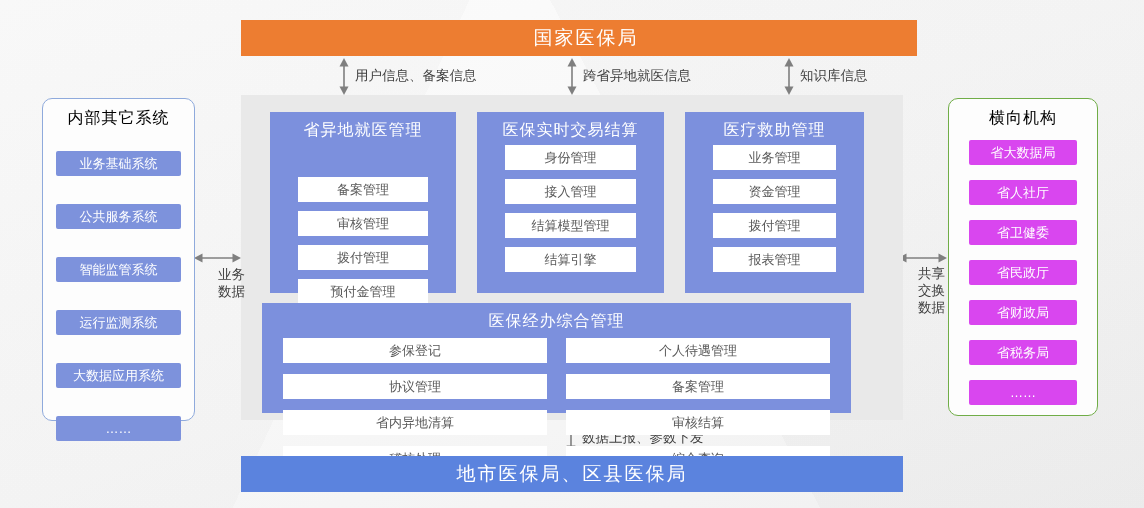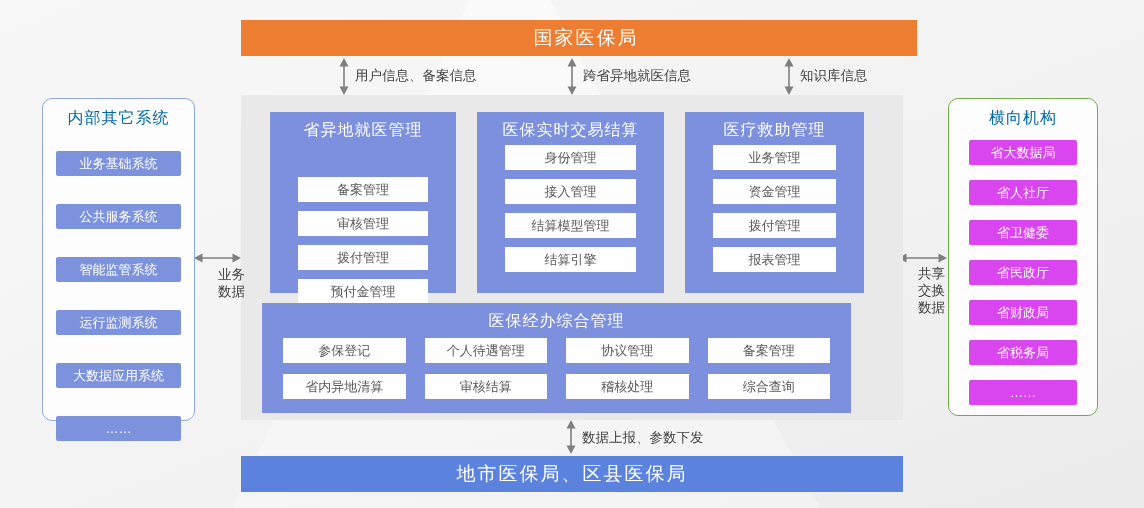--- a/index.html
+++ b/index.html
@@ -19,26 +19,26 @@
   .gray-area{left:241px;top:95px;width:662px;height:325px;background:#E9E9E9;z-index:1;}
   .panel{position:absolute;background:#7C90DD;display:flex;flex-direction:column;}
   .panel-title{height:33px;line-height:35px;text-align:center;color:#fff;font-size:16px;letter-spacing:1px;}
   .panel-items{display:flex;flex-direction:column;gap:9px;padding:0 28px;}
   .white-item{background:#fff;height:25px;line-height:25px;text-align:center;
     color:#595959;font-size:13px;white-space:nowrap;}
   .p1{left:29px;top:17px;width:186px;height:181px;gap:32px;}
   .p2{left:236px;top:17px;width:187px;height:181px;}
   .p3{left:444px;top:17px;width:179px;height:181px;}
   .p4{left:21px;top:208px;width:589px;height:110px;}
-  .p4 .grid{display:grid;grid-template-columns:repeat(4,1fr);gap:11px 19px;padding:2px 21px 0 21px;}
+  .p4 .grid{display:grid;grid-template-columns:repeat(2,1fr);gap:11px 19px;padding:2px 21px 0 21px;}
   
   .side-box{background:#fdfdfd;border-radius:10px;z-index:2;display:flex;flex-direction:column;align-items:center;}
   .left-box{left:42px;top:98px;width:151px;height:321px;border:1px solid #8FAADC;}
   .right-box{left:948px;top:98px;width:148px;height:316px;border:1px solid #70AD47;}
-  .box-title{margin-top:9px;font-size:16px;color:#0369a1;letter-spacing:1px;text-align:center;}
+  .box-title{margin-top:9px;font-size:16px;color:#000000;letter-spacing:1px;text-align:center;}
   .pill-col{display:flex;flex-direction:column;align-items:center;}
   .left-box .pill-col{margin-top:22px;gap:28px;}
   .right-box .pill-col{margin-top:11px;gap:15px;}
   .pill{height:25px;line-height:25px;text-align:center;color:#fff;font-size:13px;border-radius:2px;white-space:nowrap;}
   .pill.blue{width:125px;background:#7D92DC;}
   .pill.green{width:108px;background:#d946ef;}
   
   .flow{display:flex;align-items:center;gap:5px;z-index:3;}
   .flow-label{font-size:13.5px;color:#404040;white-space:nowrap;}
   .stack-label{font-size:13.5px;color:#404040;text-align:right;line-height:17px;z-index:3;}

